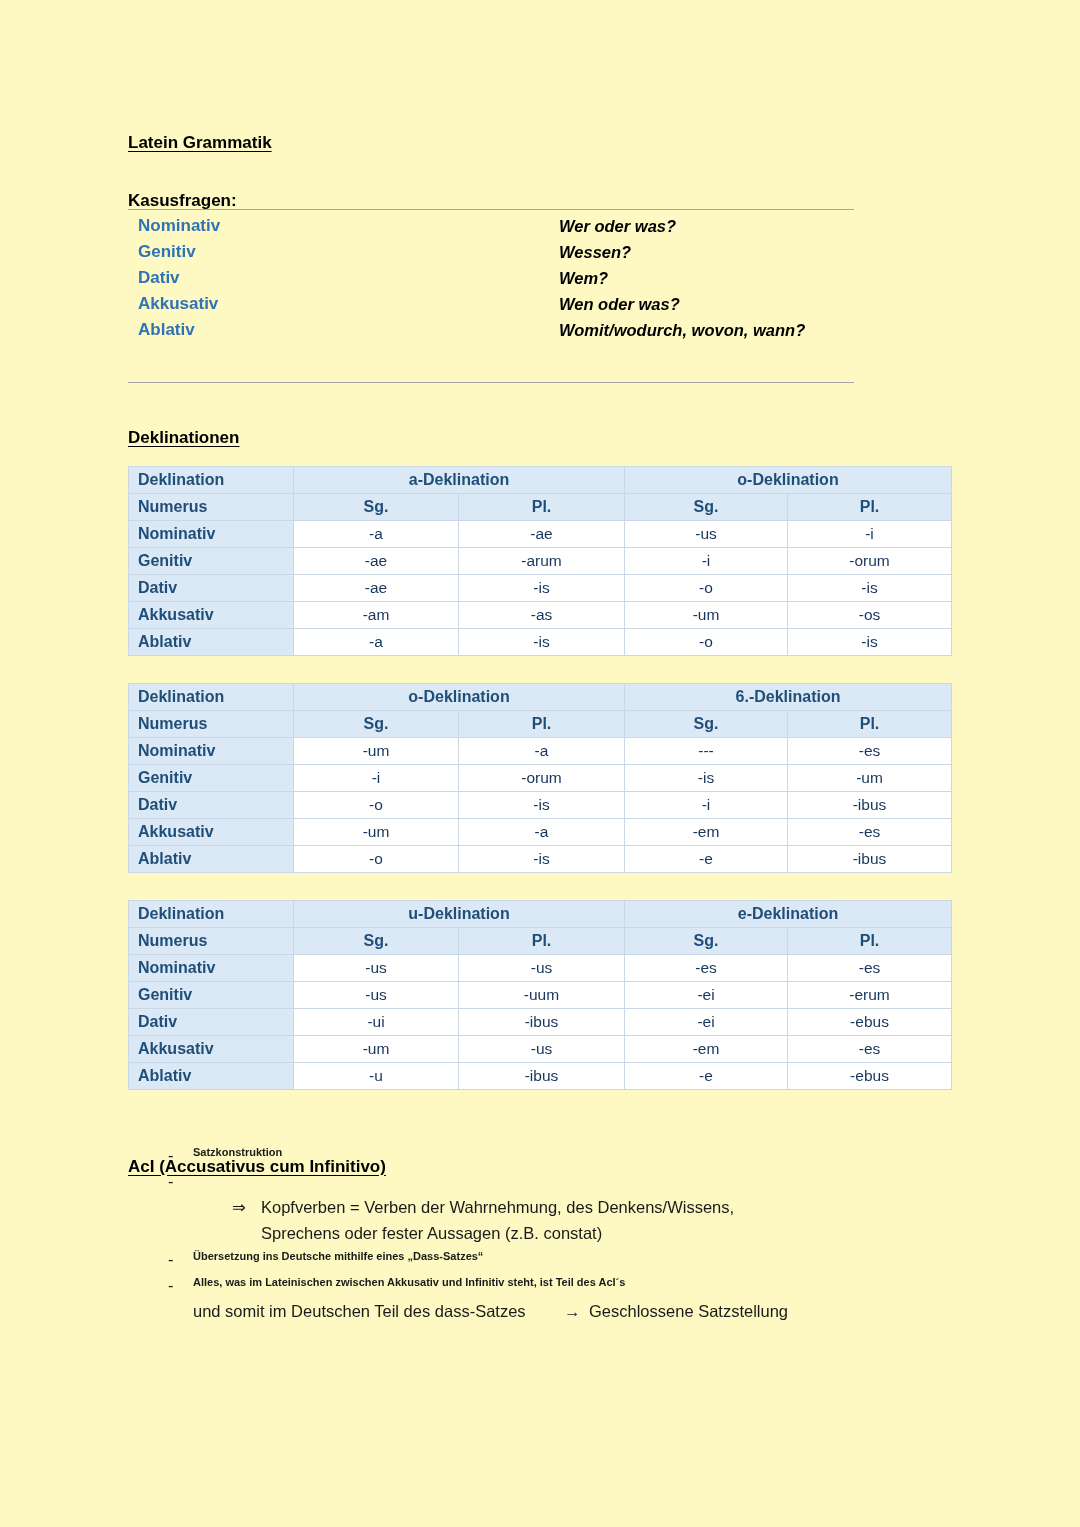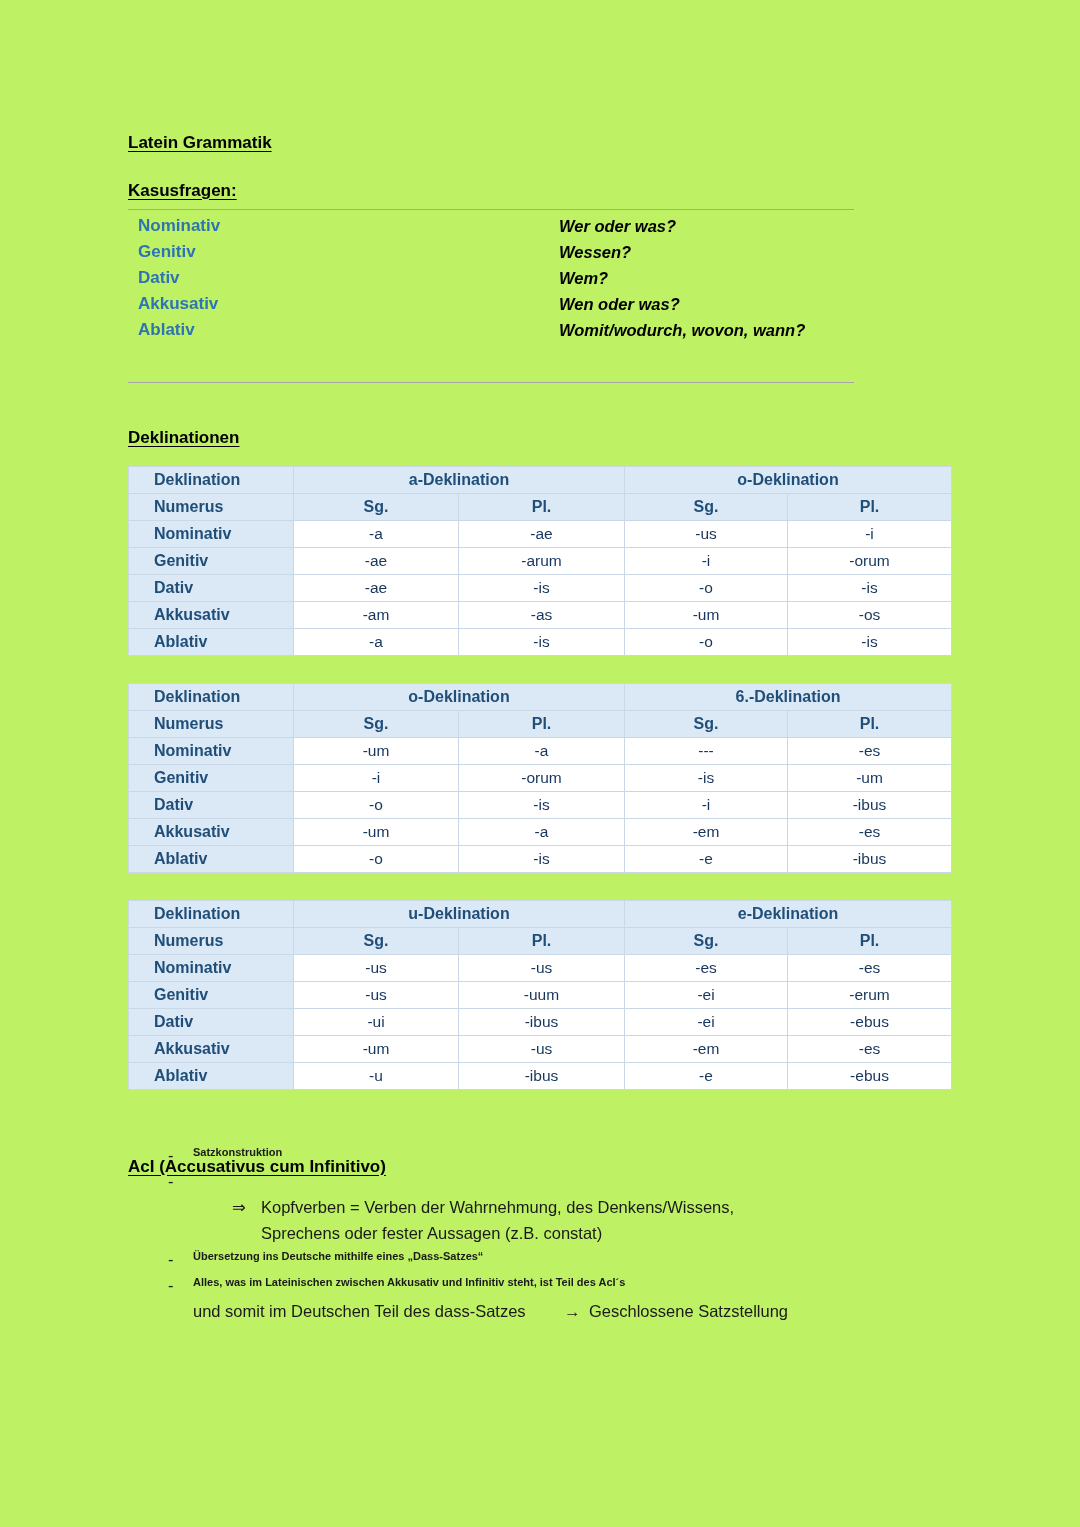--- a/index.html
+++ b/index.html
@@ -13,36 +13,36 @@
     font-family: "Liberation Sans", sans-serif;
     color: #000000;
     position: relative;
     overflow: hidden;
   }
   .page {
     position: absolute;
     left: 0; top: 0;
     width: 1080px;
     height: 1527px;
-    background: #bef264;
+    background: #fef9c3;
   }
 
   
   .h-main {
     position: absolute;
     left: 128px;
     font-size: 17px;
     font-weight: bold;
     color: #000;
     text-decoration: underline;
     text-underline-offset: 3px;
     white-space: nowrap;
   }
   #title-latein { top: 133px; }
-  #title-kasusfragen { top: 181px; }
+  #title-kasusfragen { top: 191px; }
   #title-deklinationen { top: 428px; }
   #title-acl { top: 1119px; margin-top: 38px; }
 
   
   .kf-rule {
     position: absolute;
     left: 128px;
     width: 726px;
     height: 1px;
     background: #a6a6a6;
@@ -94,21 +94,21 @@
     text-align: center;
     vertical-align: middle;
     font-size: 15.5px;
     color: #1f3864;
   }
   .dtable td.rowlabel {
     background: #dbe8f5;
     color: #1f4e79;
     font-weight: bold;
     text-align: left;
-    padding-left: 25px;
+    padding-left: 9px;
     font-size: 16px;
     width: 165px;
   }
   .dtable tr.hdr-decl td,
   .dtable tr.hdr-num td {
     background: #dbe8f5;
     color: #1f4e79;
     font-weight: bold;
     font-size: 16px;
   }

